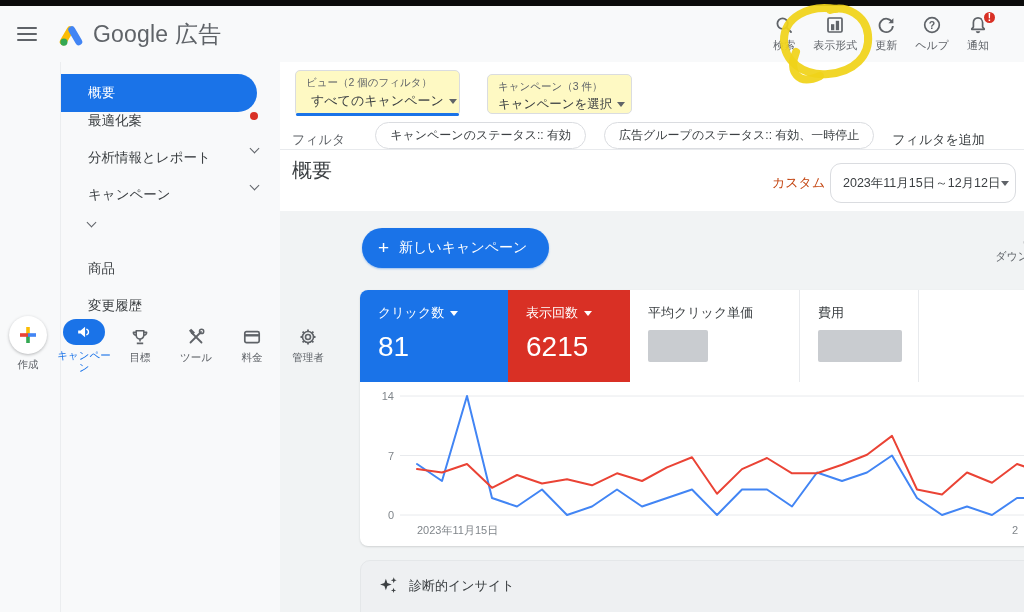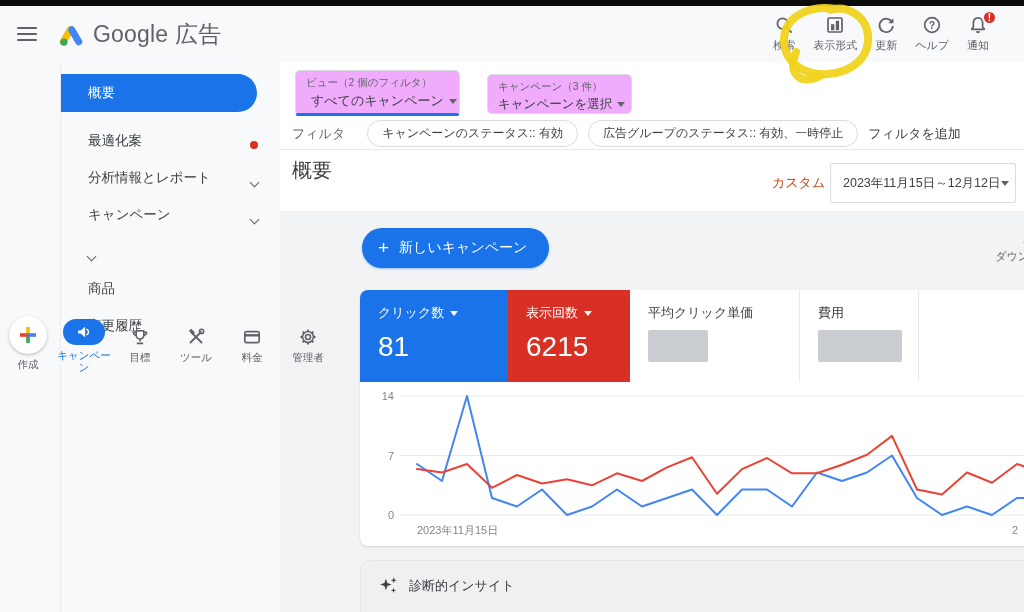--- a/index.html
+++ b/index.html
@@ -29,43 +29,43 @@
   .rail { position:absolute; top:62px; left:0; width:60px; height:550px; background:#f8f9fa; z-index:4; display:flex; flex-direction:row; align-items:center; }
   .rail-item { display:flex; flex-direction:column; align-items:center; cursor:pointer; }
   .rail-label { font-size:10.5px; color:#5f6368; margin-top:4px; text-align:center; line-height:12px; width:56px; }
   .rail-label.active { color:#1a73e8; }
   .create-circle { width:38px; height:38px; border-radius:50%; background:#fff; box-shadow:0 1px 3px rgba(60,64,67,.35); display:flex; align-items:center; justify-content:center; }
   .rail-pill { width:42px; height:26px; border-radius:13px; background:#1a73e8; display:flex; align-items:center; justify-content:center; }
 
   
   .nav { position:absolute; top:62px; left:60px; width:220px; height:550px; background:#f8f9fa; border-left:1px solid #ebedef; z-index:3; padding-top:12px; }
   .nav-pill { height:38px; width:196px; background:#1a73e8; border-radius:0 19px 19px 0; color:#fff; font-size:13.5px; display:flex; align-items:center; padding-left:27px; cursor:pointer; }
-  .nav-item { min-height:37px; display:flex; align-items:flex-end; padding:0 22px 0 27px; font-size:13.5px; color:#3c4043; cursor:pointer; }
+  .nav-item { min-height:37px; display:flex; align-items:flex-start; padding:0 22px 0 27px; font-size:13.5px; color:#3c4043; cursor:pointer; }
   .nav-item .txt { flex:1; line-height:17px; }
   .chev { width:7px; height:7px; border-right:1.7px solid #5f6368; border-bottom:1.7px solid #5f6368; transform:rotate(45deg); margin-top:-4px; flex-shrink:0; }
   .reddot { width:8px; height:8px; border-radius:50%; background:#d93025; flex-shrink:0; }
 
   
   .main { position:absolute; top:62px; left:280px; width:744px; height:550px; background:#fff; }
-  .selbox { position:absolute; border:1px solid #dadce0; border-radius:5px; background:#f0abfc; padding:5px 10px 0 10px; cursor:pointer; }
+  .selbox { position:absolute; border:1px solid #dadce0; border-radius:5px; background:#fef9c3; padding:5px 10px 0 10px; cursor:pointer; }
   .selbox .slabel { font-size:10.5px; color:#5f6368; margin-bottom:2px; white-space:nowrap; }
   .selbox .svalue { display:flex; align-items:center; gap:5px; font-size:13px; color:#3c4043; white-space:nowrap; }
   .viewbar { position:absolute; left:0; right:0; bottom:-1px; height:3px; background:#1a73e8; border-radius:3px; }
   .caret { width:0; height:0; border-left:4.5px solid transparent; border-right:4.5px solid transparent; border-top:5px solid #5f6368; margin-left:auto; }
   .caret-white { border-top-color:#fff; margin-left:6px; }
 
-  .filter-row { position:absolute; left:0; top:56px; width:744px; height:31px; display:flex; align-items:center; padding-left:12px; gap:10px; }
+  .filter-row { position:absolute; left:0; top:56px; width:744px; height:31px; display:flex; align-items:flex-end; padding-left:12px; gap:18px; }
   .filter-lbl { font-size:13px; color:#5f6368; margin-right:12px; }
   .chip { border:1px solid #dadce0; border-radius:14px; padding:4px 14px; font-size:12px; color:#3c4043; background:#fff; white-space:nowrap; cursor:pointer; }
   .addfilter { font-size:13px; color:#3c4043; cursor:pointer; }
   .divider { position:absolute; left:0; width:744px; height:1px; background:#e8eaed; }
 
   .page-title { position:absolute; left:12px; top:95px; font-size:20px; color:#3c4043; }
   .date-mode { position:absolute; left:492px; top:101px; height:40px; display:flex; align-items:center; font-size:13px; color:#c2410c; }
-  .date-box { position:absolute; left:550px; top:101px; width:186px; height:40px; border:1px solid #dadce0; border-radius:2px; background:#fff; display:flex; align-items:center; padding:0 10px 0 12px; font-size:12.5px; color:#3c4043; cursor:pointer; white-space:nowrap; }
+  .date-box { position:absolute; left:550px; top:101px; width:186px; height:40px; border:1px solid #dadce0; border-radius:11px; background:#fff; display:flex; align-items:center; padding:0 10px 0 12px; font-size:12.5px; color:#3c4043; cursor:pointer; white-space:nowrap; }
 
   .graybg { position:absolute; left:0; top:149px; width:744px; height:401px; background:#f1f3f4; }
   .new-btn { position:absolute; left:82px; top:166px; height:40px; border-radius:20px; background:#1a73e8; color:#fff; border:none; font-size:14px; font-family:inherit; display:flex; align-items:center; gap:10px; padding:0 22px 0 16px; cursor:pointer; box-shadow:0 1px 2px rgba(26,115,232,.4); }
   .new-btn .plus { font-size:19px; font-weight:400; line-height:1; margin-top:-2px; }
   .download { position:absolute; left:713px; top:165px; width:72px; display:flex; flex-direction:column; align-items:center; cursor:pointer; }
   .download .lbl { font-size:11px; color:#5f6368; margin-top:2px; white-space:nowrap; }
 
   
   .card { position:absolute; left:80px; top:228px; width:740px; height:256px; background:#fff; border-radius:8px; box-shadow:0 1px 2px rgba(60,64,67,.18); overflow:hidden; }
   .tiles { display:flex; height:92px; }

